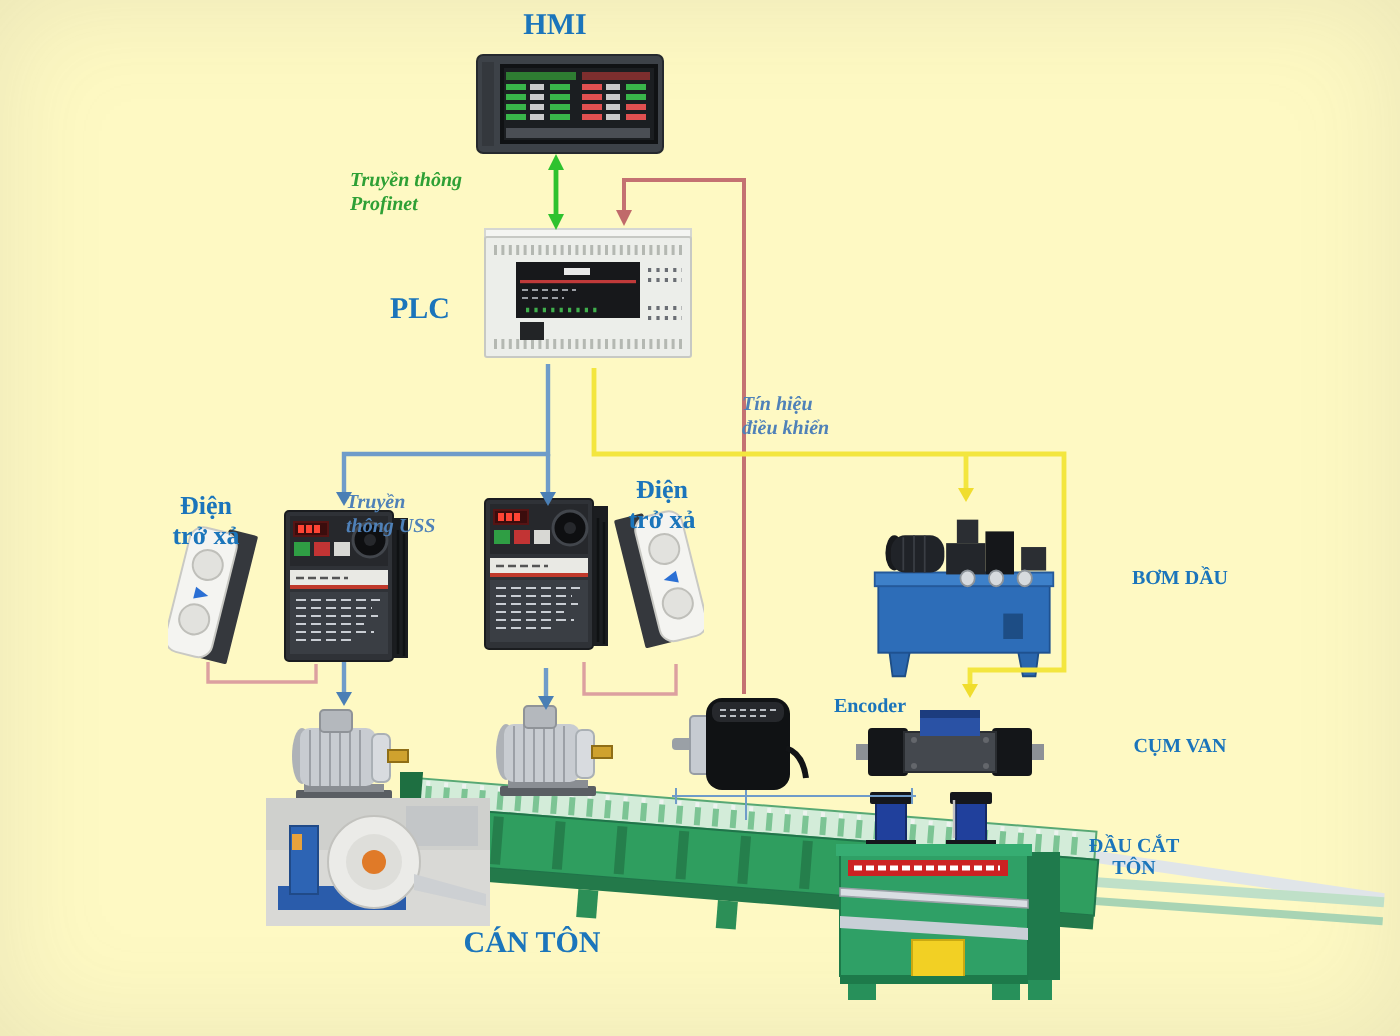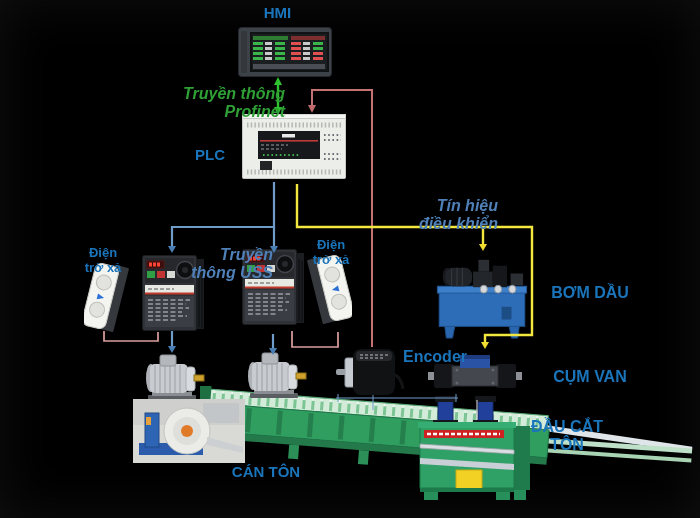--- a/index.html
+++ b/index.html
@@ -1,47 +1,47 @@
 <!DOCTYPE html>
 <html><head>
 <meta charset="utf-8">
 <style>
   html,body{margin:0;padding:0;background:#fff;}
   .canvas{
-    position:relative;width:700px;height:518px;background:#000000;overflow:hidden;
-    font-family:Liberation Sans, sans-serif;
+    position:relative;width:700px;height:518px;background:#fef9c3;overflow:hidden;
+    font-family:Liberation Serif, serif;
     box-shadow:inset 0 0 55px rgba(110,110,110,.14);
   }
   .dev{position:absolute;z-index:2;}
   .lbl{
     position:absolute;z-index:10;color:#1b75bb;font-weight:bold;
     text-align:center;white-space:pre-line;line-height:1.12;
   }
   .comm{
     position:absolute;z-index:10;color:#4f81b8;font-style:italic;font-weight:600;
-    font-size:16px;text-align:right;white-space:pre-line;line-height:1.15;
+    font-size:10px;text-align:left;white-space:pre-line;line-height:1.15;
   }
   .comm.green{color:#2ea035;}
-  .f15{font-size:15px;} .f14{font-size:16px;} .f13{font-size:13px;}
+  .f15{font-size:15px;} .f14{font-size:10px;} .f13{font-size:13px;}
   svg{display:block;}
   .lines{position:absolute;left:0;top:0;z-index:6;pointer-events:none;}
   .mirror{transform:scaleX(-1);}
 </style>
 </head>
 <body>
 
 <div class="canvas">
 
   <div class="lbl f15" style="left:240px;top:5px;width:75px;">HMI</div>
   <div class="lbl f15" style="left:188px;top:147px;width:44px;">PLC</div>
   <div class="comm green" style="left:175px;top:85px;width:110px;">Truyền thông
 Profinet</div>
   <div class="comm" style="left:173px;top:202px;width:100px;margin-top:44px;">Truyền
 thông USS</div>
-  <div class="comm" style="left:408px;top:197px;width:90px;">Tín hiệu
+  <div class="comm" style="left:371px;top:197px;width:90px;">Tín hiệu
 điều khiển</div>
   <div class="lbl f13" style="left:77px;top:246px;width:52px;">Điện
 trở xả</div>
   <div class="lbl f13" style="left:305px;top:238px;width:52px;">Điện
 trở xả</div>
   <div class="lbl f14" style="left:548px;top:284px;width:84px;">BƠM DẦU</div>
   <div class="lbl f14" style="left:402px;top:348px;width:66px;">Encoder</div>
   <div class="lbl f14" style="left:550px;top:368px;width:80px;">CỤM VAN</div>
   <div class="lbl f14" style="left:525px;top:418px;width:84px;">ĐẦU CẮT
 TÔN</div>

